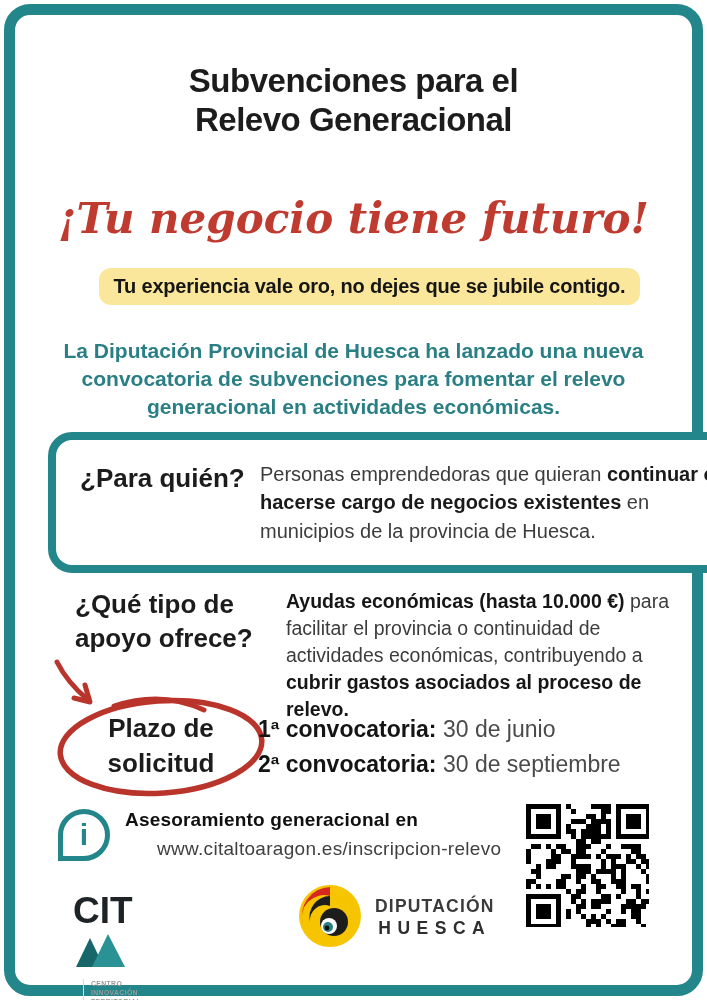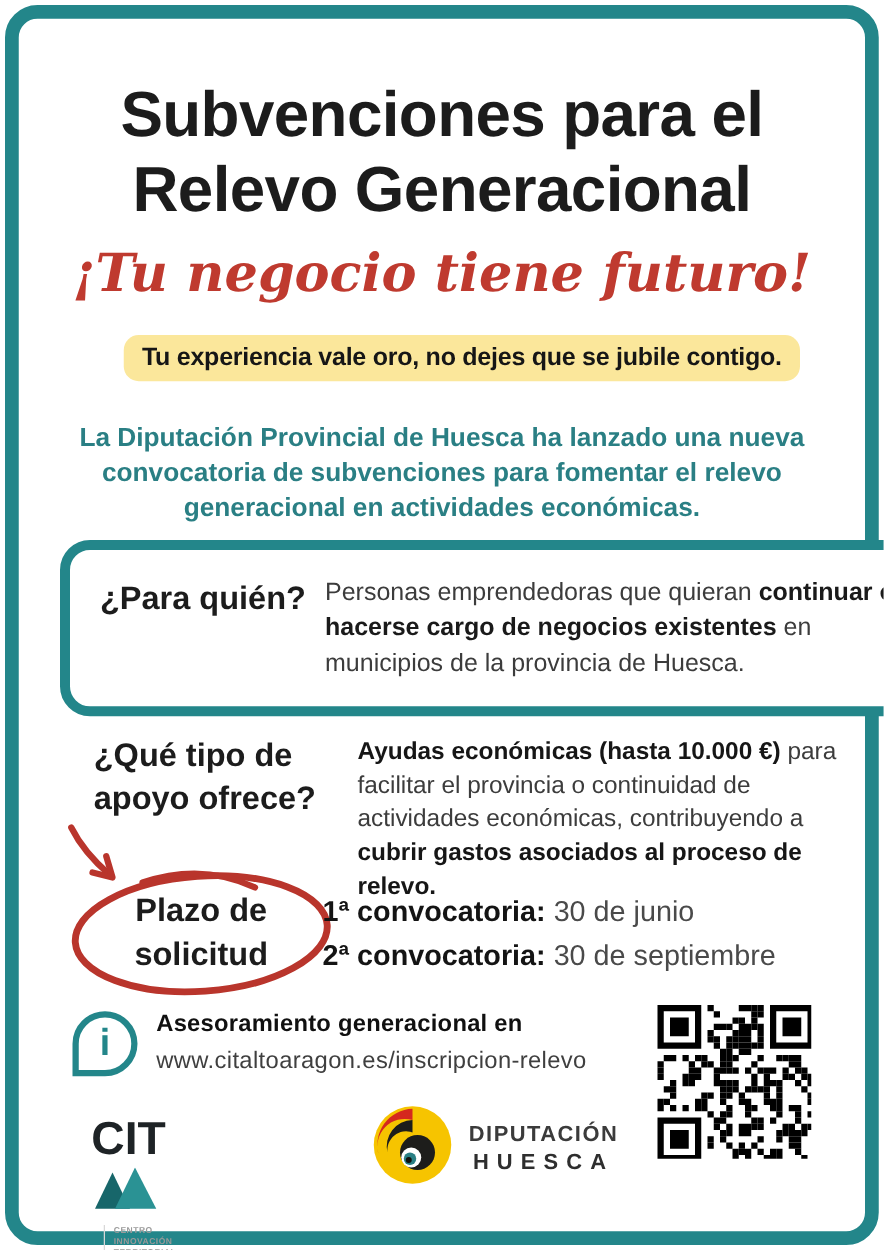--- a/index.html
+++ b/index.html
@@ -12,21 +12,21 @@
     --dph-yellow:#f6c400;
     --dph-red:#d5281e;
   }
   *{margin:0;padding:0;box-sizing:border-box;}
   html,body{background:#ffffff;}
   body{font-family:"Liberation Sans",sans-serif;}
   .page{position:relative;width:707px;height:1000px;background:#ffffff;overflow:hidden;}
   .frame{position:absolute;inset:4px;border:11px solid var(--teal);border-radius:26px;pointer-events:none;}
 
   .title{position:absolute;top:62px;left:0;right:0;text-align:center;
-    font-size:51px;font-weight:800;line-height:1.18;color:var(--ink);letter-spacing:-0.5px;}
+    font-size:33px;font-weight:800;line-height:1.18;color:var(--ink);letter-spacing:-0.5px;}
 
   .tagline{position:absolute;top:194px;left:0;right:0;text-align:center;
     font-family:"DejaVu Serif",serif;font-style:italic;font-weight:bold;
     font-size:42px;color:var(--red);}
 
   .highlight-row{position:absolute;top:268px;left:0;right:0;text-align:center;padding-left:32px;}
   .highlight{display:inline-block;background:var(--yellow);border-radius:12px;
     padding:7px 15px;font-size:20px;font-weight:700;color:#161616;letter-spacing:-0.2px;}
 
   .intro{position:absolute;top:337px;left:55px;right:55px;text-align:center;
@@ -52,21 +52,21 @@
 
   .deadlines{position:absolute;left:258px;top:712px;font-size:23px;line-height:1.52;color:#4a4a4a;}
   .deadlines b{color:#141414;}
 
   .contact{position:absolute;left:58px;top:806px;display:flex;align-items:flex-start;}
   .info-bubble{width:52px;height:52px;border:5px solid var(--teal);
     border-radius:50% 50% 50% 0;display:flex;align-items:center;justify-content:center;
     color:var(--teal);font-size:30px;font-weight:800;margin-top:3px;}
   .contact-text{margin-left:15px;}
   .contact-line1{font-size:19px;font-weight:800;color:#101010;line-height:1.5;letter-spacing:0.2px;}
-  .contact-line2{font-size:19px;color:#3f3f3f;line-height:1.5;letter-spacing:0.3px;}
+  .contact-line2{font-size:19px;color:#3f3f3f;line-height:1.5;letter-spacing:0.3px;margin-left:32px;}
 
   .qr{position:absolute;left:521px;top:799px;width:128px;height:128px;background:#fff;}
 
   .cit-logo{position:absolute;left:73px;top:893px;display:flex;align-items:flex-start;flex-direction:column;}
   .cit-letters{font-size:37px;font-weight:800;color:#1e2326;letter-spacing:0px;line-height:0.95;}
   .cit-mountains{margin-left:2px;margin-top:6px;}
   .cit-lines{margin-left:10px;margin-top:7px;border-left:1px solid #d8d8d8;padding-left:7px;}
   .cit-line{font-size:6.8px;font-weight:700;color:#9a9a9a;line-height:1.35;letter-spacing:0.4px;}
   .cit-line.accent{color:var(--teal);}
 

